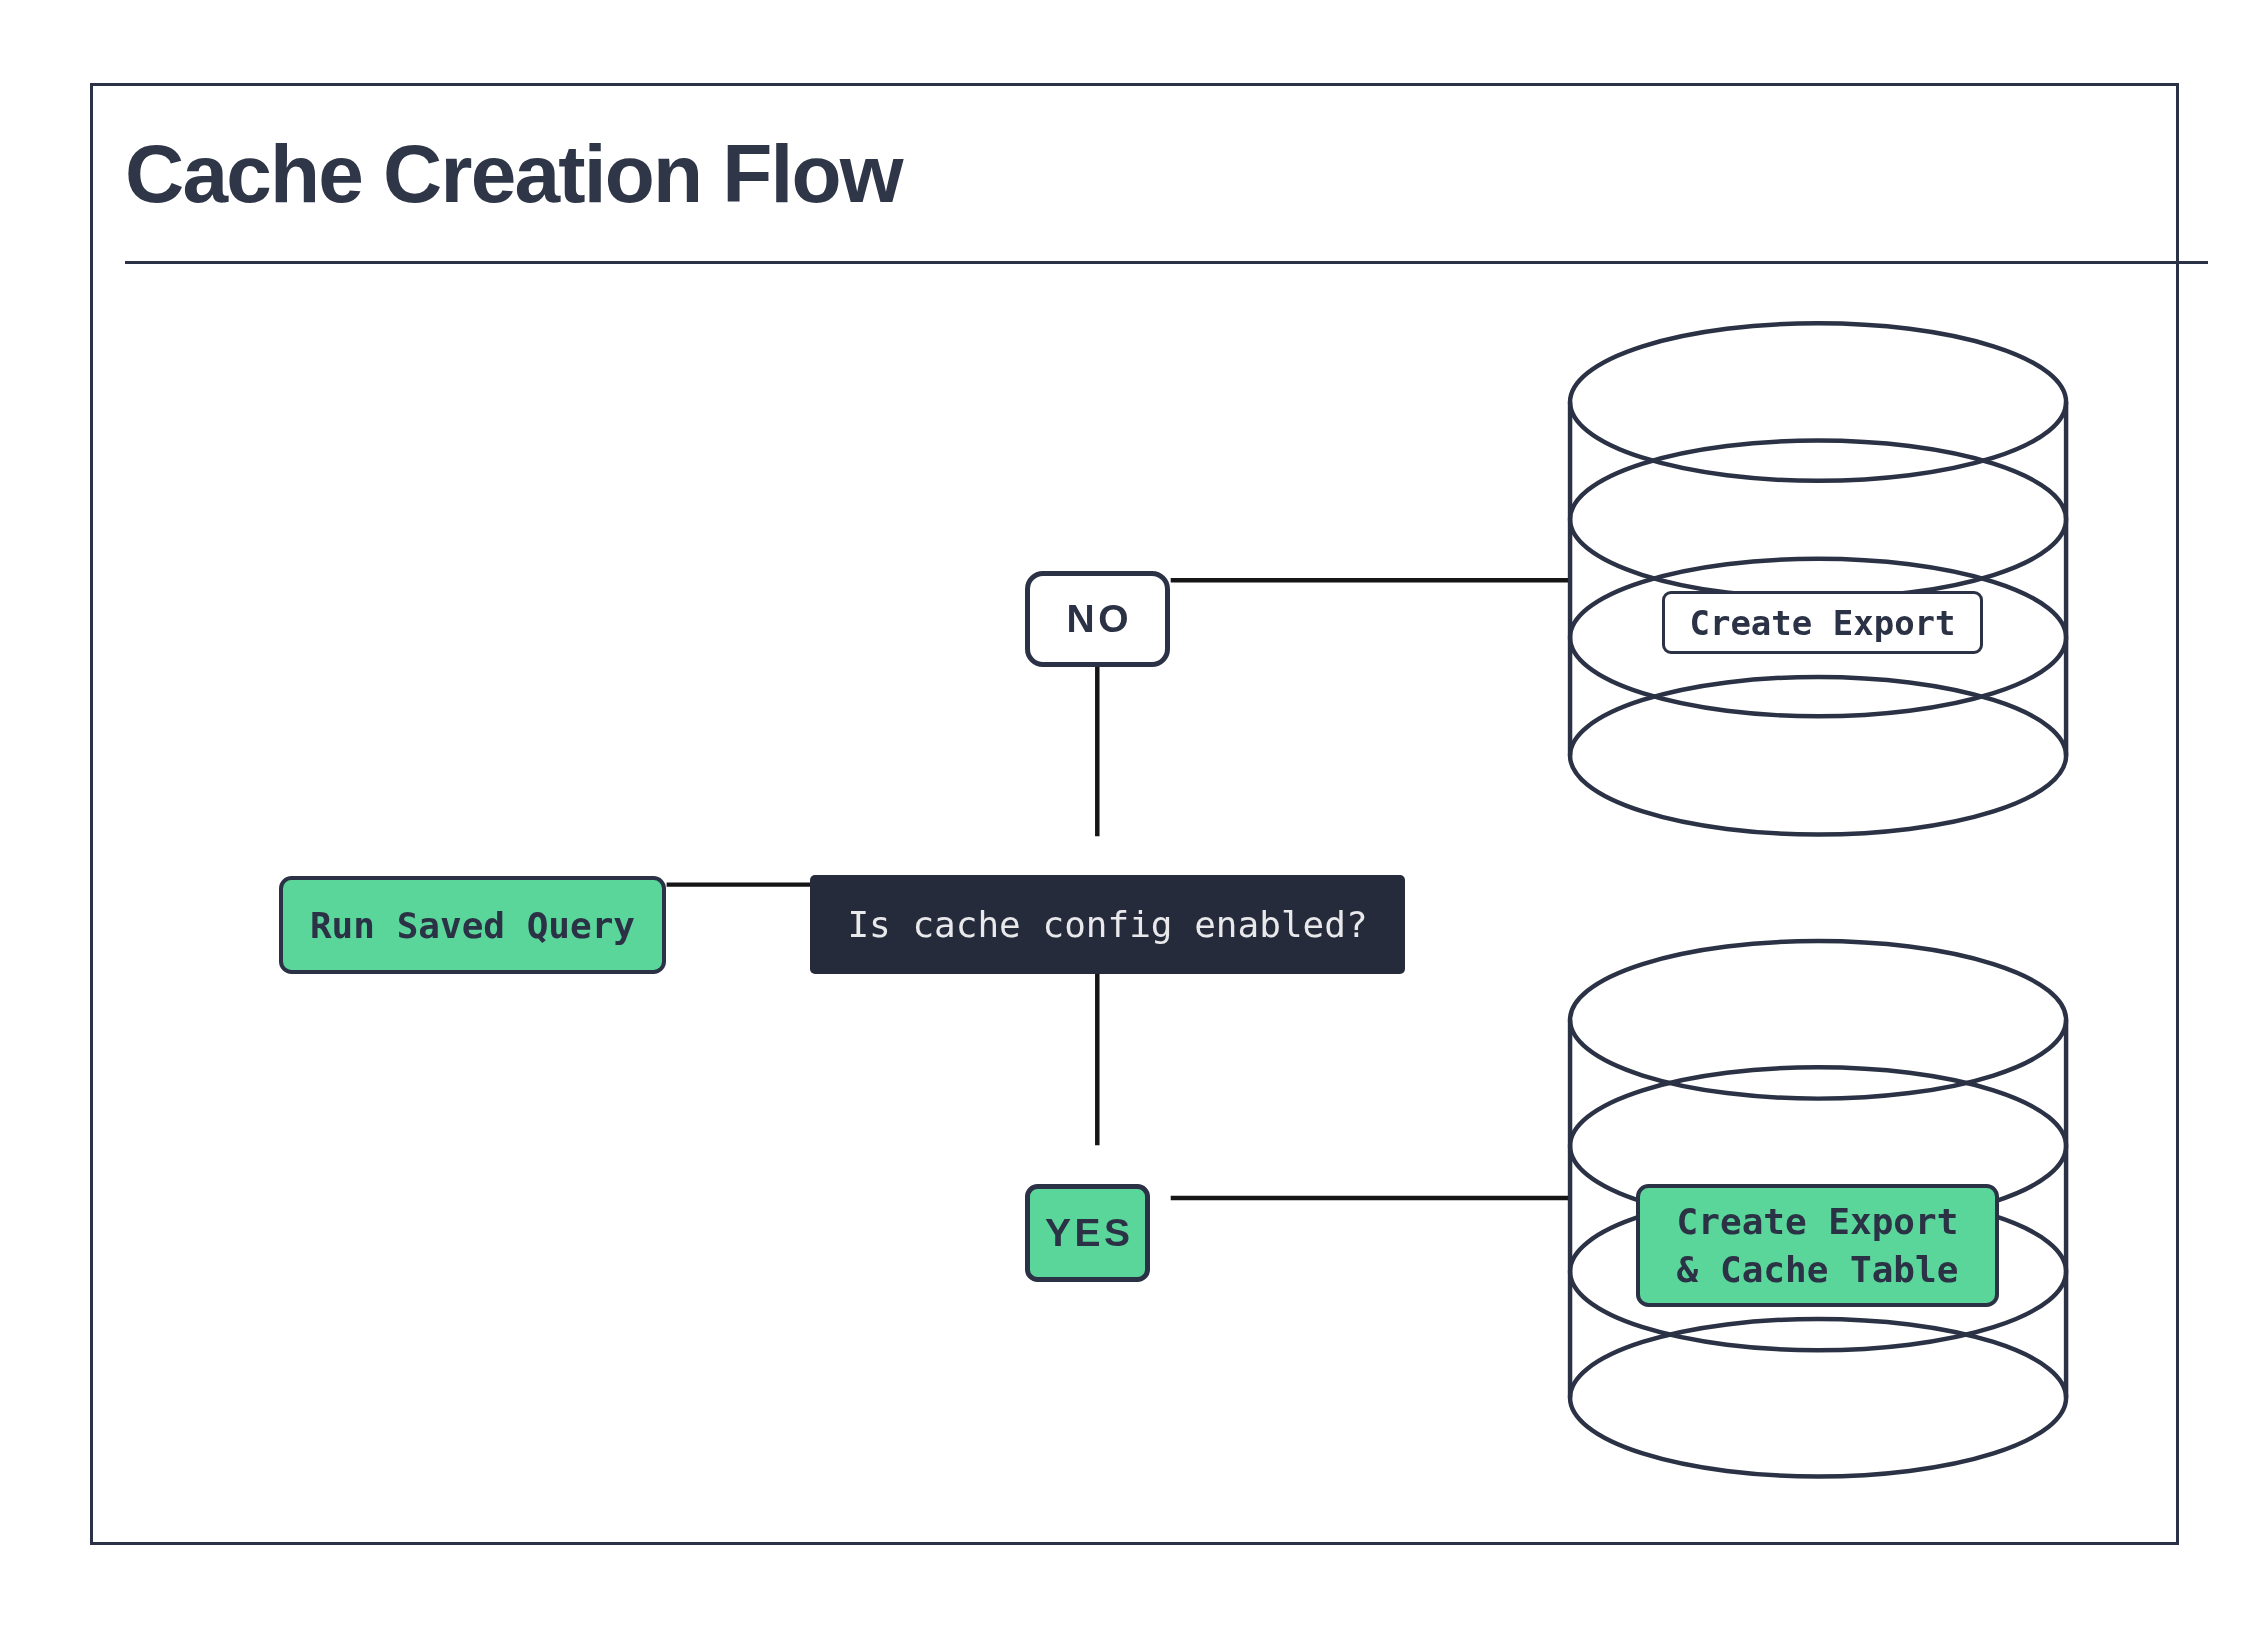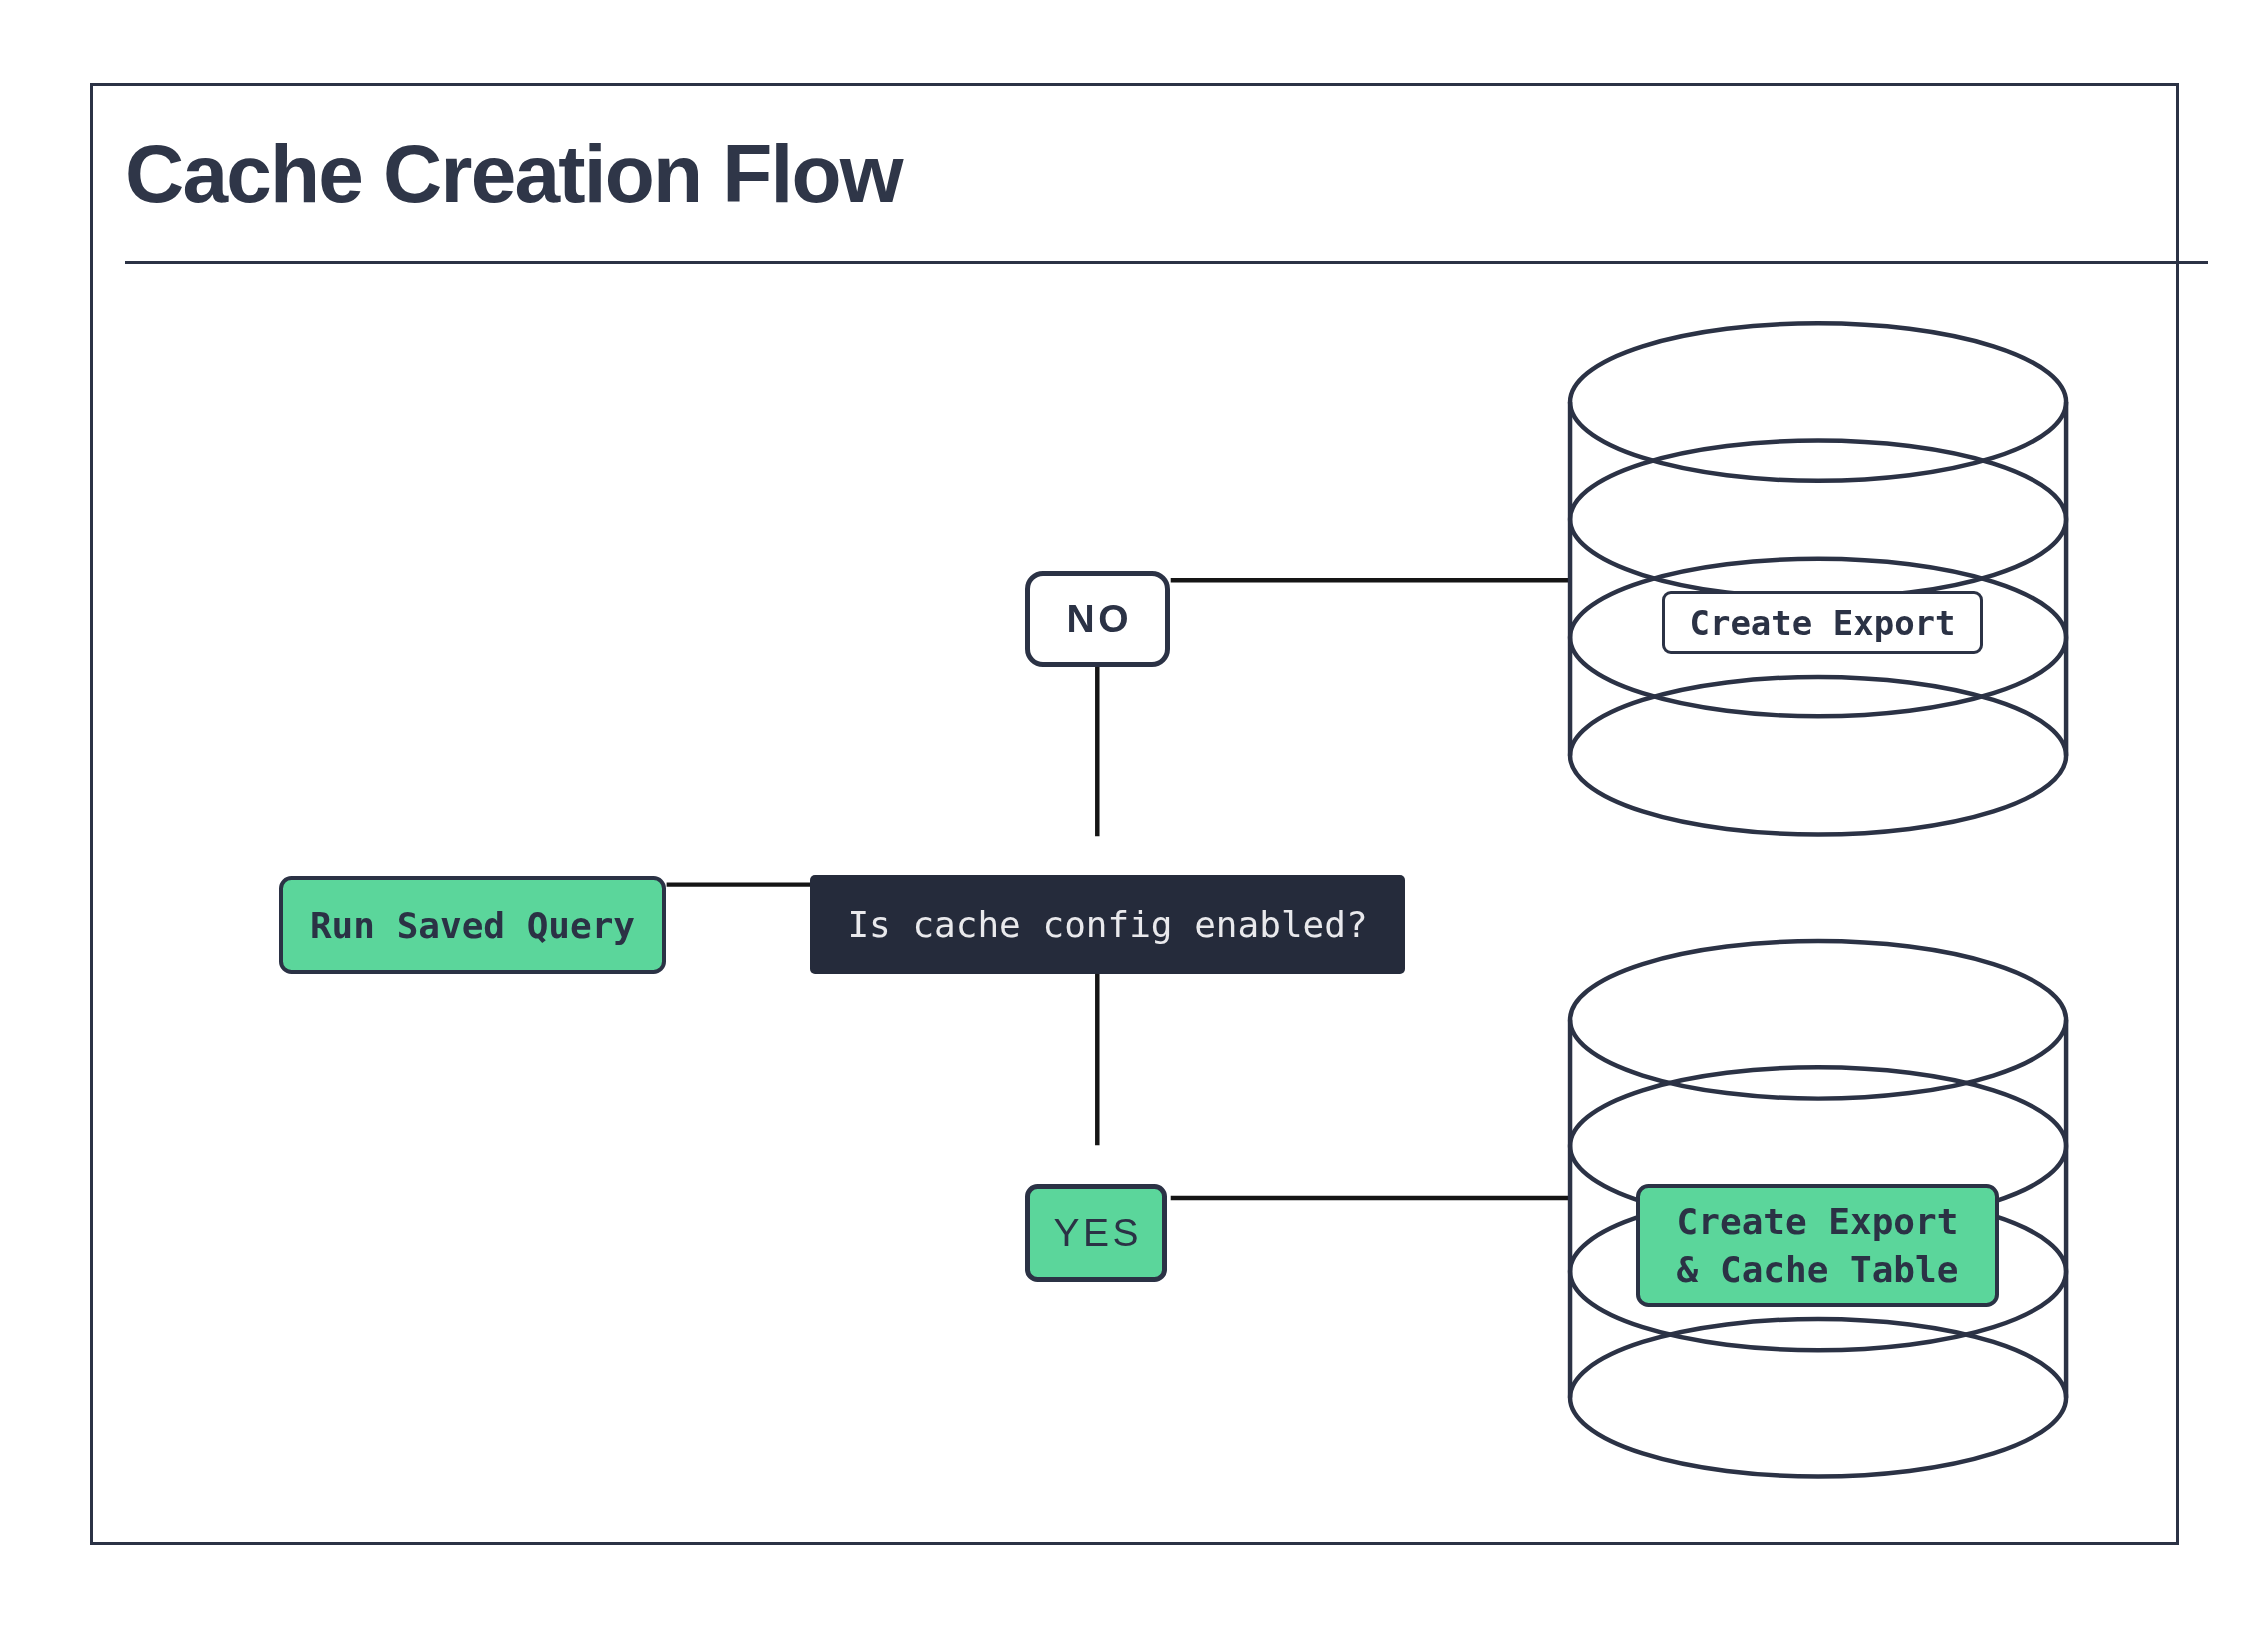--- a/index.html
+++ b/index.html
@@ -40,23 +40,23 @@
 
   .node-decision{left:810px;top:835px;width:595px;height:99px;
     background:var(--dark_fill);border-radius:5px;
     color:var(--decision_text);font-size:36px;font-weight:400;}
 
   .node-no{left:1025px;top:531px;width:145px;height:96px;
     background:#ffffff;border:5.4px solid var(--navy);border-radius:18px;
     font-family:"Liberation Sans",sans-serif;font-size:39px;font-weight:700;
     letter-spacing:3.6px;text-indent:3.6px;}
 
-  .node-yes{left:1025px;top:1144px;width:142px;height:98px;
+  .node-yes{left:1025px;top:1144px;width:125px;height:98px;
     background:var(--accent_green);border:5.4px solid var(--navy);border-radius:12.5px;
-    font-family:"Liberation Sans",sans-serif;font-size:39px;font-weight:400;
+    font-family:"Liberation Sans",sans-serif;font-size:39px;font-weight:700;
     letter-spacing:3.6px;text-indent:3.6px;}
 
   .node-create-export{left:1662px;top:551px;width:321px;height:63px;
     background:#ffffff;border:3.6px solid var(--navy);border-radius:9px;
     font-size:34px;font-weight:700;}
 
   .node-create-export-cache{left:1636px;top:1144px;width:363px;height:123px;
     background:var(--accent_green);border:4.5px solid var(--navy);border-radius:12.5px;
     font-size:36px;font-weight:700;line-height:1.32;flex-direction:column;}
 </style>

